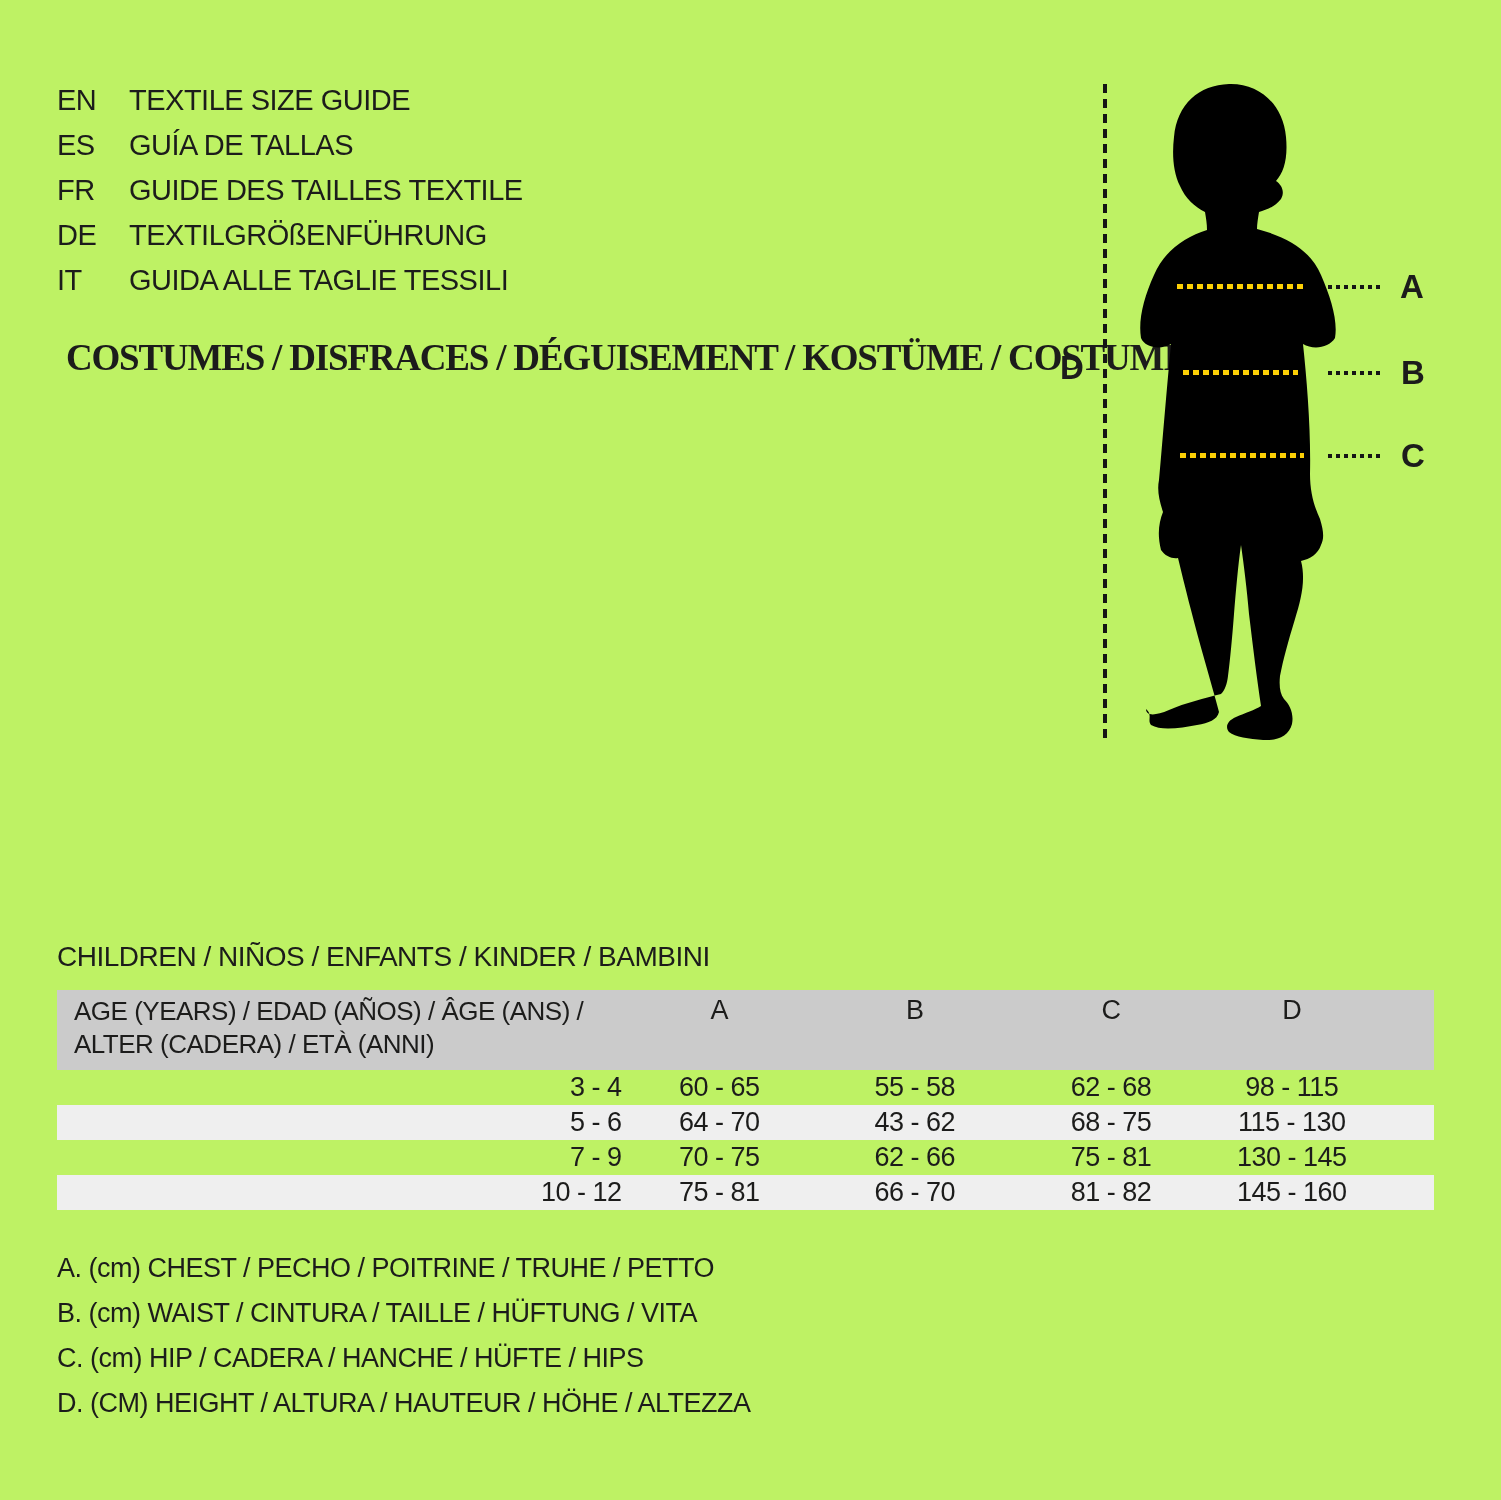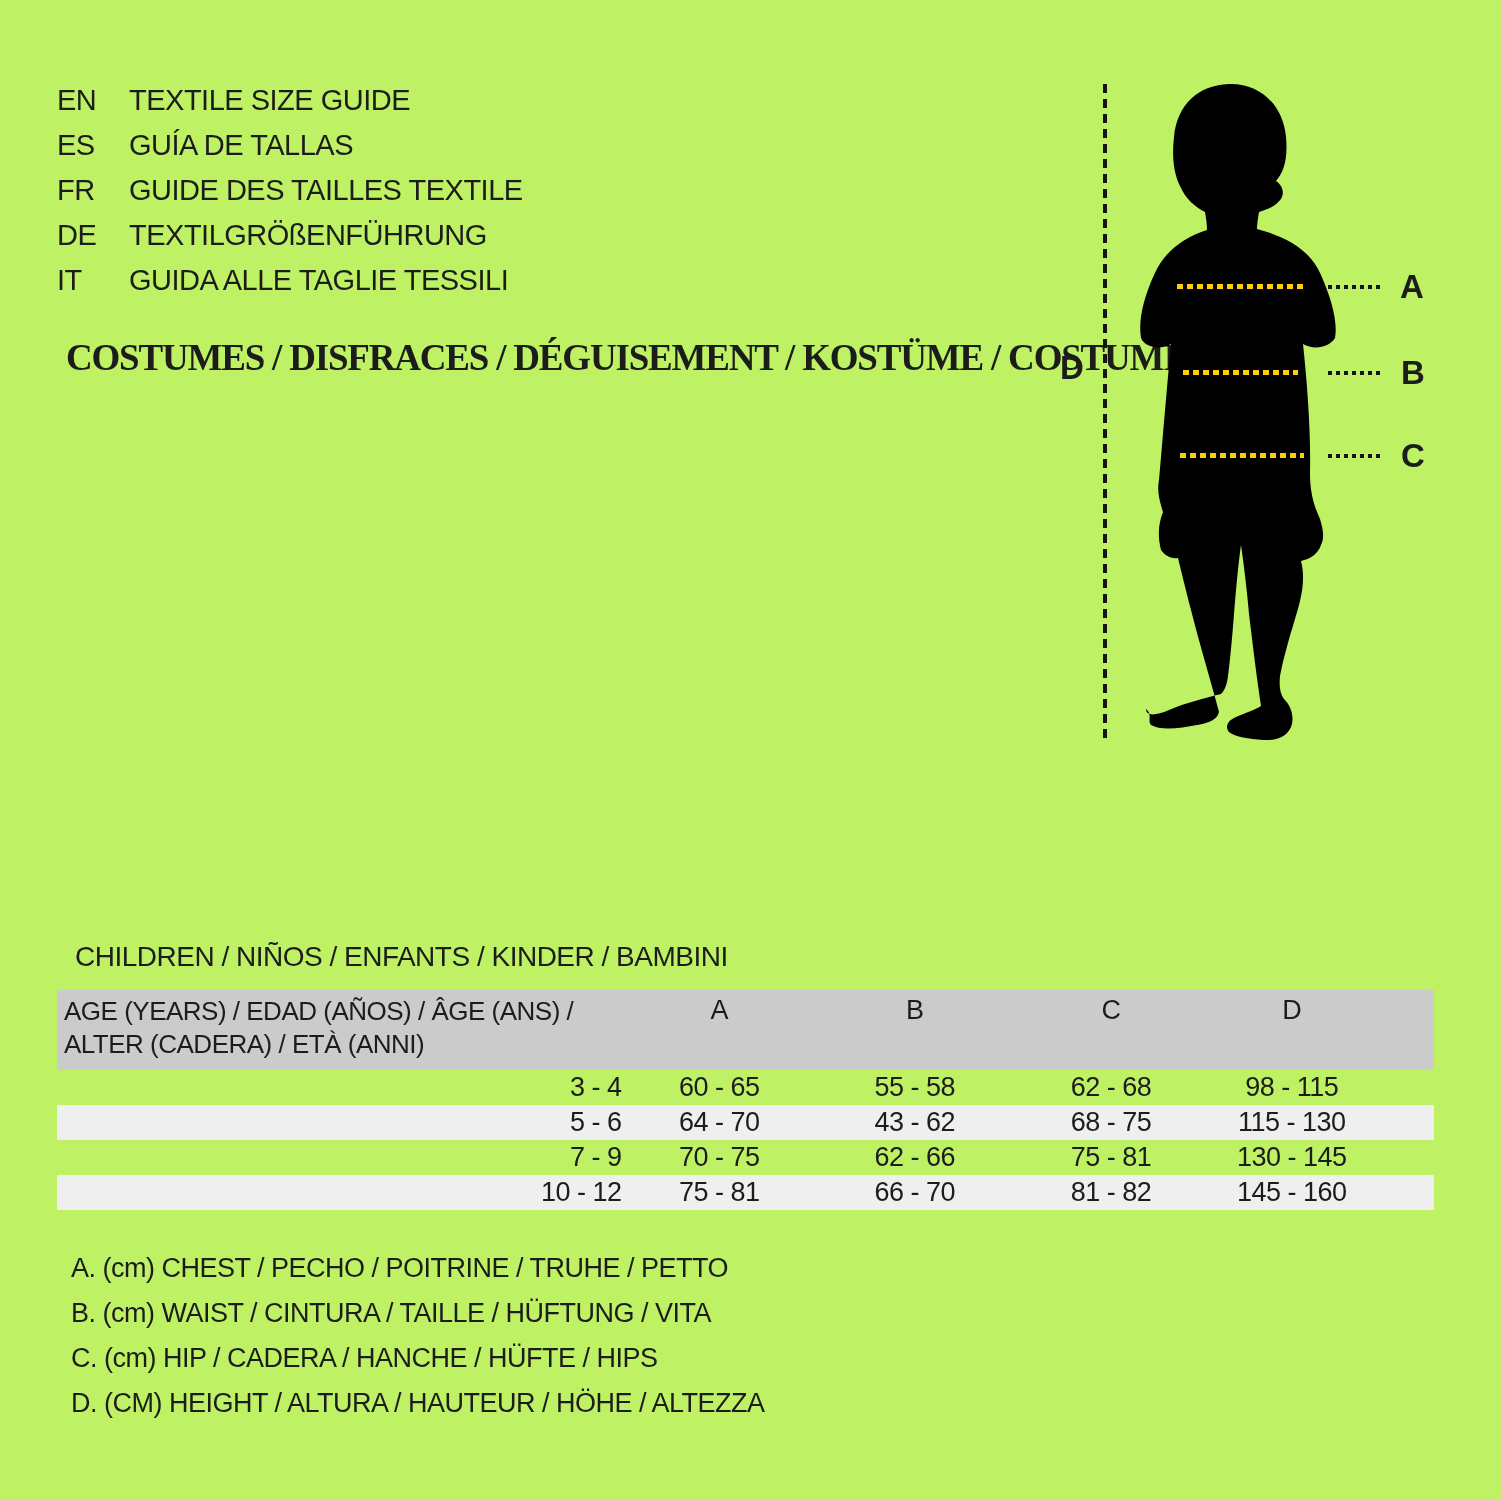--- a/index.html
+++ b/index.html
@@ -69,21 +69,21 @@
     width: 44px;
     text-align: center;
   }
   .measure-label.a { left: 1390px; top: 269px; }
   .measure-label.b { left: 1391px; top: 355px; }
   .measure-label.c { left: 1391px; top: 438px; }
   .measure-label.d { left: 1050px; top: 350px; }
   
   .table-title {
     position: absolute;
-    left: 75px; top: 941px;
+    left: 57px; top: 941px;
     font-size: 28px;
     letter-spacing: -0.5px;
     font-weight: 500;
     white-space: nowrap;
   }
   .size-table {
     position: absolute;
     left: 57px; top: 990px;
     width: 1377px;
     border-collapse: collapse;
@@ -99,38 +99,38 @@
   .size-table thead th {
     background: #cbcbcb;
     height: 75px;
     font-weight: 500;
     vertical-align: top;
     text-align: center;
     padding: 5px 0 0 0;
   }
   .size-table thead th.age-head {
     text-align: left;
-    padding-left: 7px;
+    padding-left: 17px;
     font-size: 26px;
     line-height: 33px;
   }
   .size-table tbody td {
     height: 35px;
     text-align: center;
     font-weight: 500;
     padding: 0;
     vertical-align: middle;
   }
   .size-table tbody td.age-cell { text-align: right; padding-left: 7px; }
   .size-table tbody tr:nth-child(even) { background: #efefef; }
   .size-table th:last-child, .size-table td:last-child { padding-right: 60px; }
   
   .legend {
     position: absolute;
-    left: 71px; top: 1246px;
+    left: 57px; top: 1246px;
     font-size: 27px;
     letter-spacing: -0.5px;
     line-height: 45px;
     font-weight: 500;
   }
 </style>
 </head>
 <body>
 
 <div class="page">

